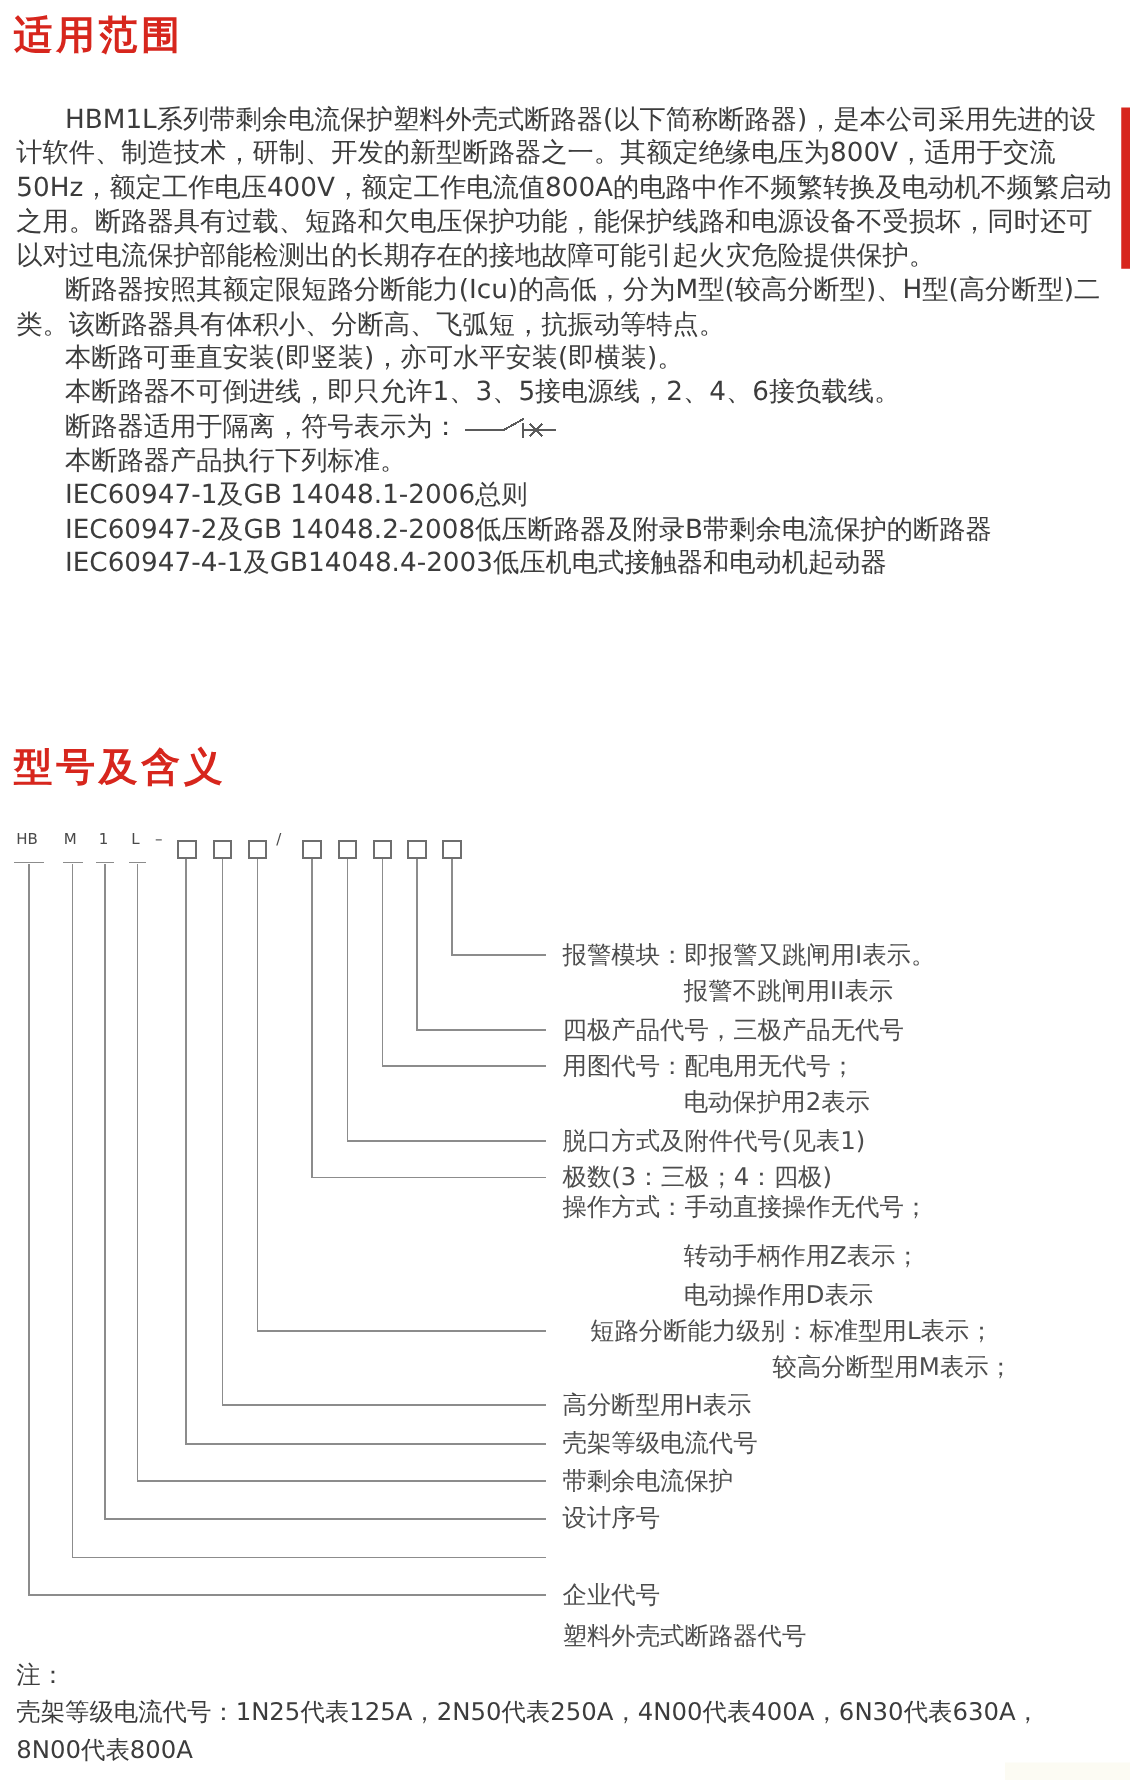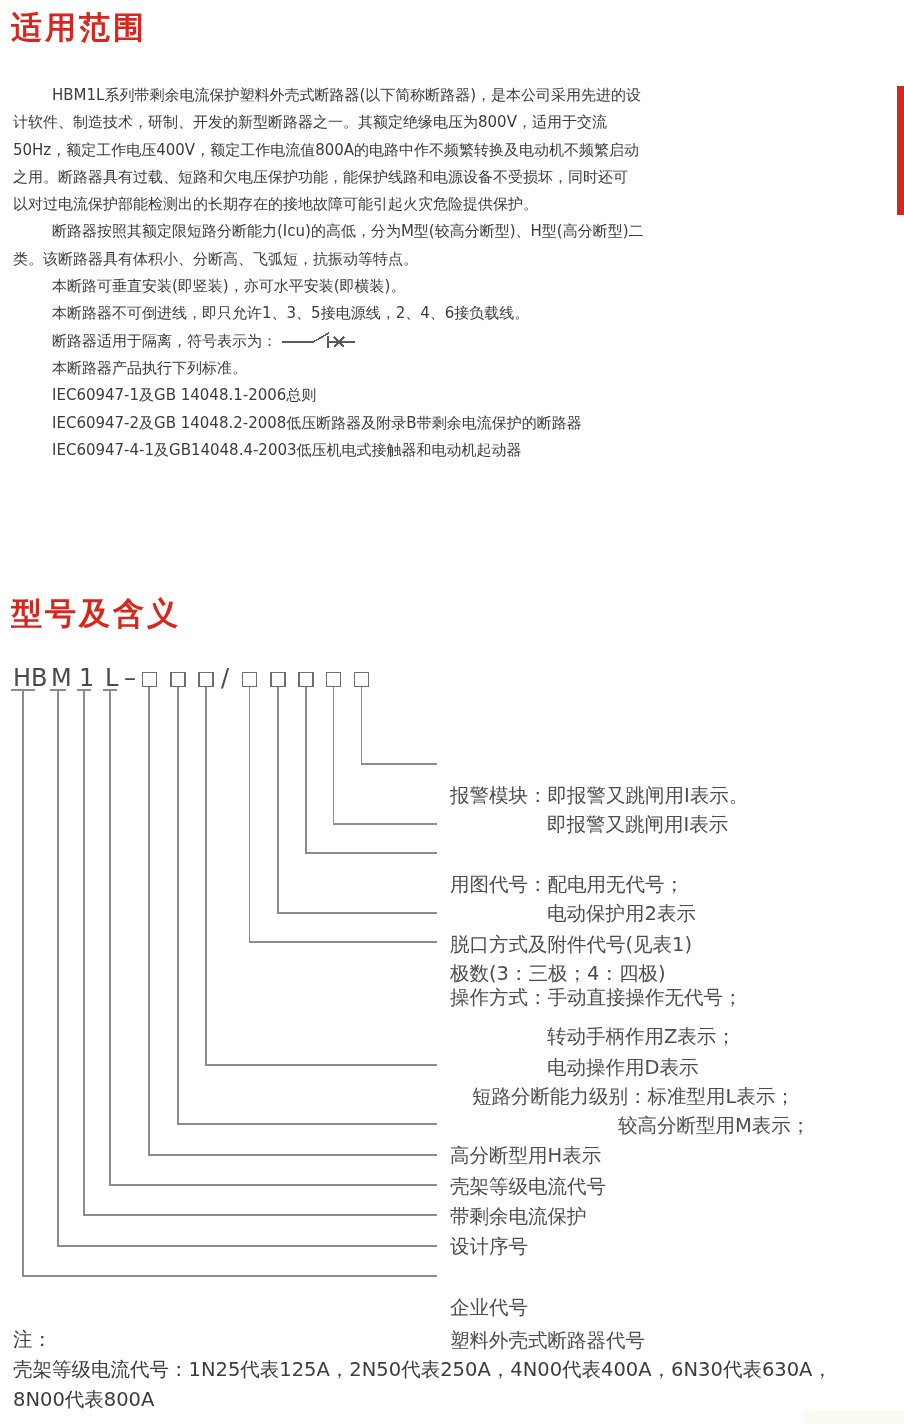--- a/index.html
+++ b/index.html
@@ -7,27 +7,27 @@
     position:relative;width:904px;height:1424px;overflow:hidden;background:#ffffff;
     font-family:"DejaVu Sans","Liberation Sans",sans-serif;color:#3f3f3f;
   }
   .sec-title{
     position:absolute;left:11px;color:#d7261d;font-size:31px;font-weight:bold;
     letter-spacing:3px;white-space:nowrap;
   }
   #title-scope{top:7px;}
   #title-model{top:593px;}
   .red-bar{position:absolute;right:0;top:86px;width:7px;height:129px;background:#d7261d;}
-  .intro{position:absolute;left:13px;top:82px;width:882px;font-size:15px;line-height:27.3px;color:#3c3c3c;}
+  .intro{position:absolute;left:13px;top:82px;width:882px;font-size:21px;line-height:27.3px;color:#3c3c3c;}
   .intro .line{white-space:nowrap;}
   .intro .line.indent{padding-left:39px;}
   .iso-icon{display:inline-block;vertical-align:-3px;margin-left:4px;}
   .diagram{position:absolute;left:0;top:0;width:904px;height:1424px;}
-  .model-char{position:absolute;top:664px;font-size:24px;color:#4a4a4a;white-space:nowrap;}
-  .dlabel{position:absolute;font-size:19.5px;line-height:22px;color:#4d4d4d;white-space:nowrap;margin-top:32px;}
+  .model-char{position:absolute;top:664px;font-size:12px;color:#4a4a4a;white-space:nowrap;}
+  .dlabel{position:absolute;font-size:19.5px;line-height:22px;color:#4d4d4d;white-space:nowrap;}
   .note{position:absolute;left:13px;font-size:19.5px;color:#3c3c3c;white-space:nowrap;}
   #note-prefix{top:1326px;}
   #note-line1{top:1356px;text-align:center;}
   #note-line2{top:1386px;}
   .scan-artifact{position:absolute;right:0;bottom:0;width:100px;height:14px;background:#fbfaee;opacity:.7;}
   svg line, svg polyline, svg rect{shape-rendering:crispEdges;}
 </style>
 </head>
 <body>
 
@@ -101,21 +101,22 @@
       <rect x="199" y="672.5" width="14" height="14"></rect>
       <rect x="242.5" y="672.5" width="14" height="14"></rect>
       <rect x="271" y="672.5" width="14" height="14"></rect>
       <rect x="299" y="672.5" width="14" height="14"></rect>
       <rect x="326.5" y="672.5" width="14" height="14"></rect>
       <rect x="354.5" y="672.5" width="14" height="14"></rect>
     </g>
   </svg>
 
   <div class="dlabel" style="left:450px;top:753px;">报警模块：即报警又跳闸用I表示。</div>
-  <div class="dlabel" style="left:547px;top:782px;">即报警又跳闸用I表示</div>
+  <div class="dlabel" style="left:547px;top:782px;">报警不跳闸用II表示</div>
+  <div class="dlabel" style="left:450px;top:813px;">四极产品代号，三极产品无代号</div>
   <div class="dlabel" style="left:450px;top:842px;">用图代号：配电用无代号；</div>
   <div class="dlabel" style="left:547px;top:871px;">电动保护用2表示</div>
   <div class="dlabel" style="left:450px;top:902px;">脱口方式及附件代号(见表1)</div>
   <div class="dlabel" style="left:450px;top:931px;">极数(3：三极；4：四极)</div>
   <div class="dlabel" style="left:450px;top:955px;">操作方式：手动直接操作无代号；</div>
   <div class="dlabel" style="left:547px;top:994px;">转动手柄作用Z表示；</div>
   <div class="dlabel" style="left:547px;top:1025px;">电动操作用D表示</div>
   <div class="dlabel" style="left:472px;top:1054px;">短路分断能力级别：标准型用L表示；</div>
   <div class="dlabel" style="left:618px;top:1083px;text-align:right;">较高分断型用M表示；</div>
   <div class="dlabel" style="left:450px;top:1113px;">高分断型用H表示</div>

